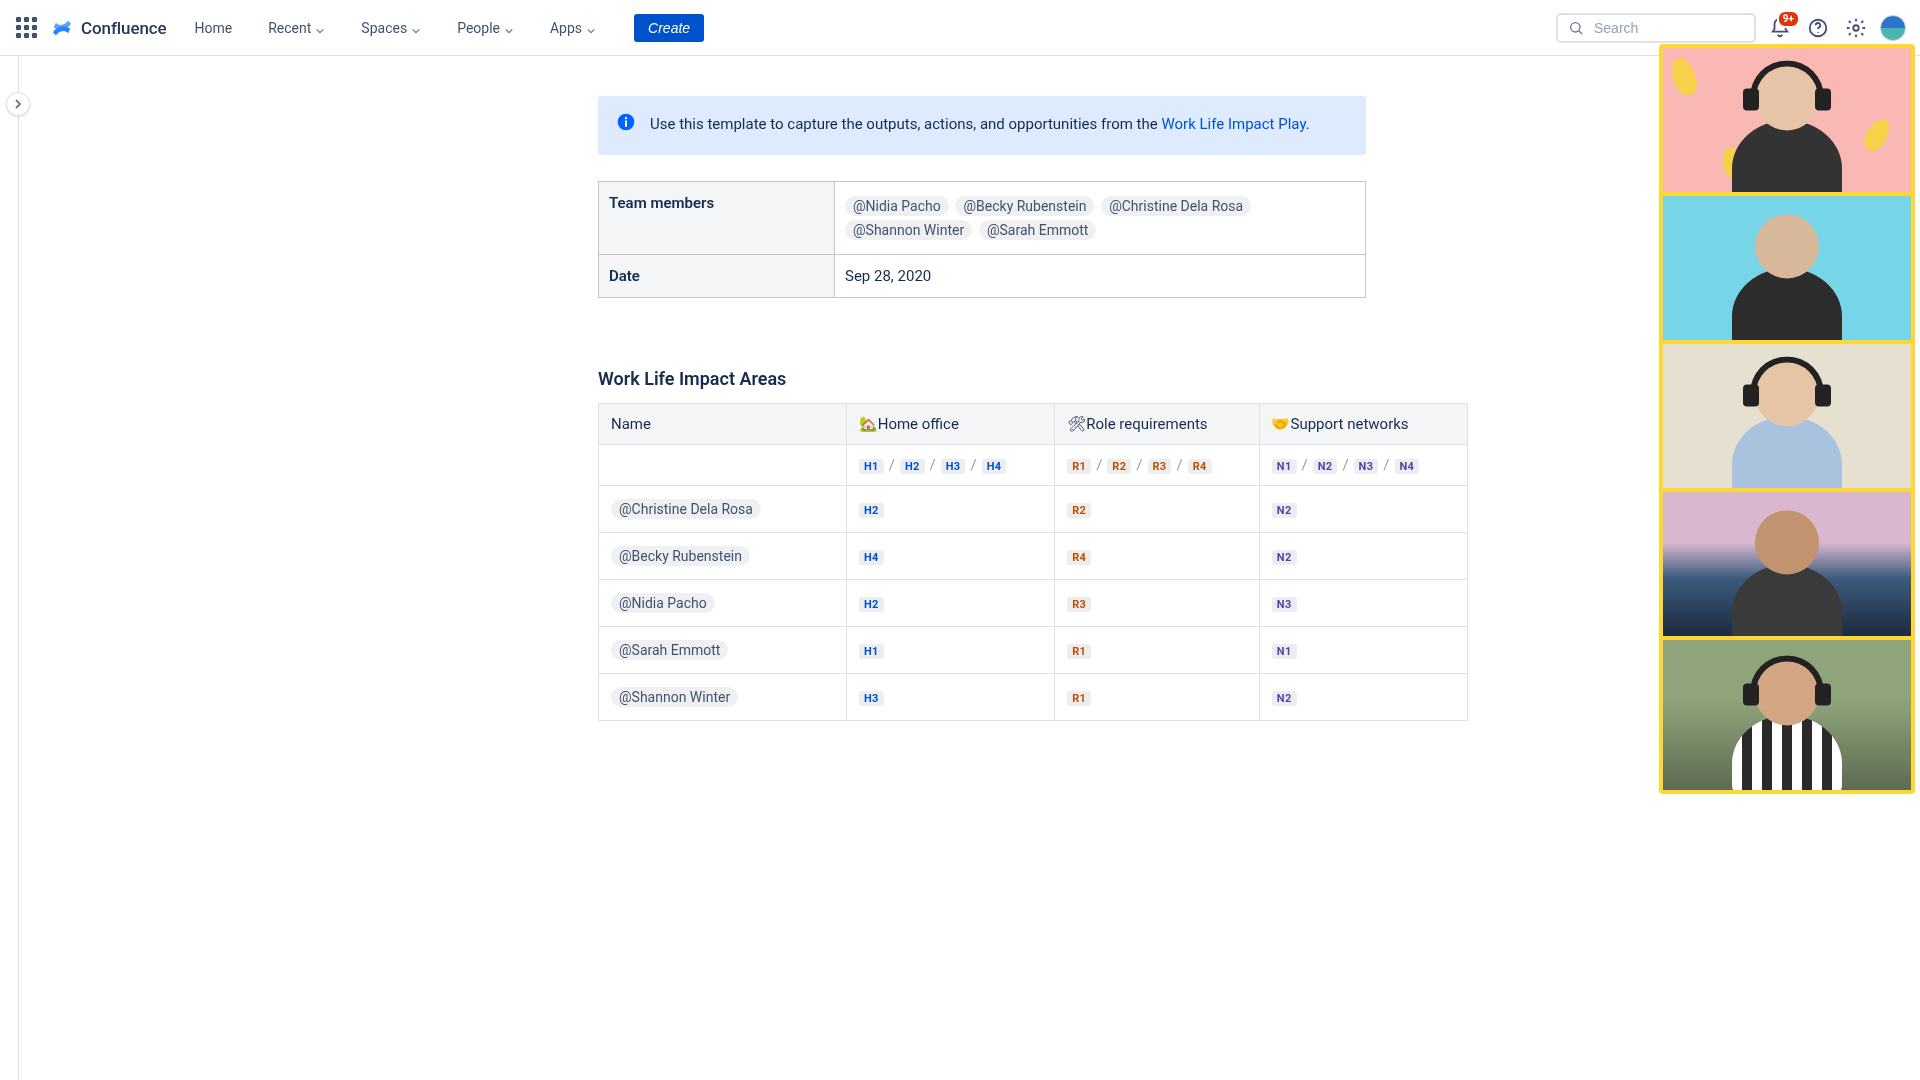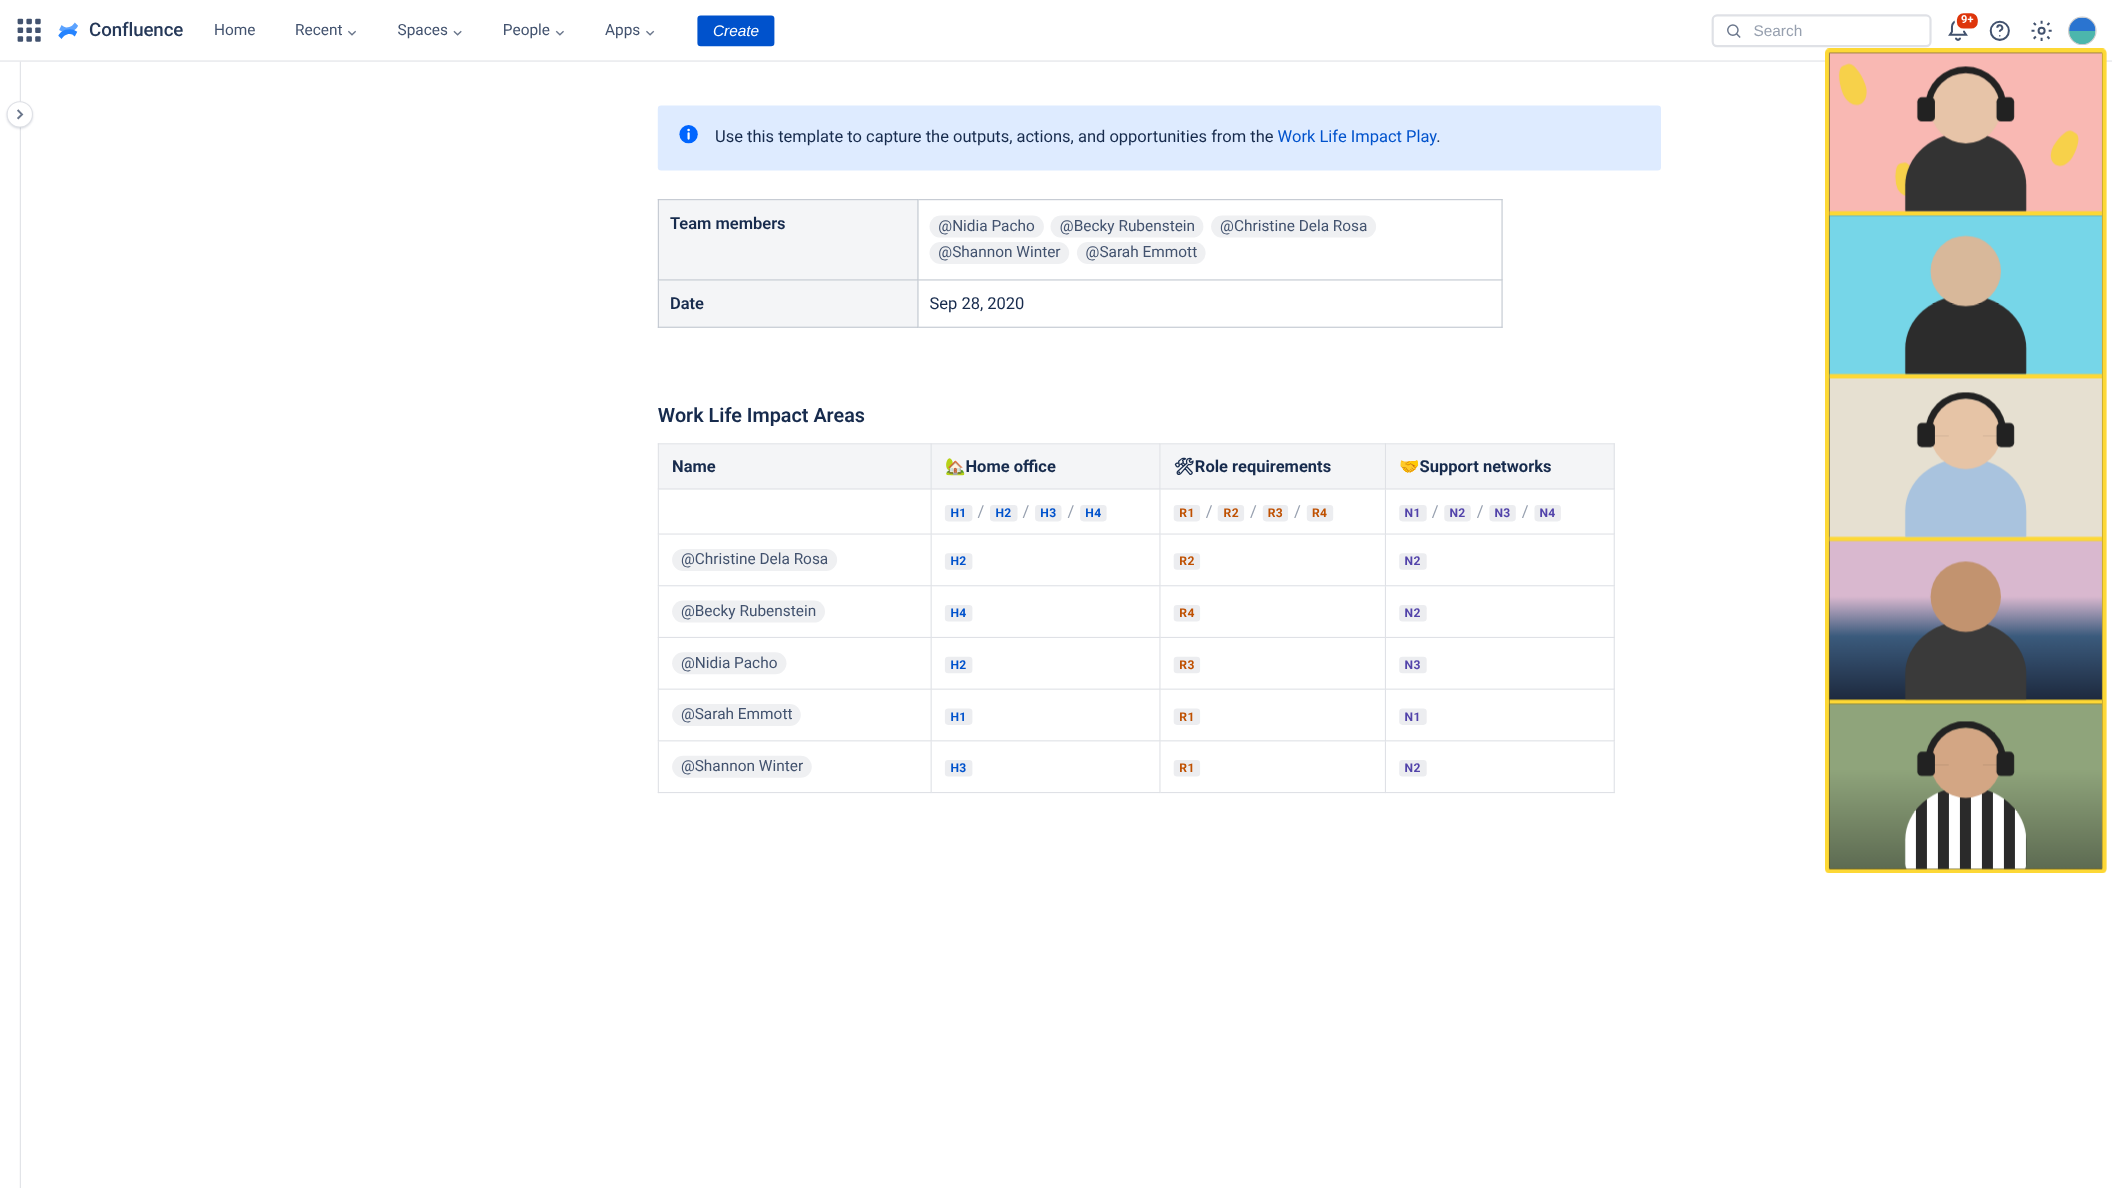--- a/index.html
+++ b/index.html
@@ -91,21 +91,21 @@
     width:780px;
     margin-left:598px;
     padding-top:40px;
   }
   h1.page-title{
     font-size:34px;font-weight:500;color:var(--text);margin:0 0 70px 0;letter-spacing:-0.3px;line-height:1.2;
   }
 
   .info-panel{
     background:var(--panel-bg);border-radius:3px;padding:16px 18px;display:flex;gap:14px;
-    font-size:15px;line-height:1.6;margin-bottom:26px;width:912px;
+    font-size:15px;line-height:1.6;margin-bottom:26px;width:768px;
   }
   .info-panel .info-ico{flex:0 0 20px;}
   .info-panel a{color:var(--link);text-decoration:none;}
 
   table.meta{border-collapse:collapse;width:768px;margin-bottom:70px;}
   table.meta th, table.meta td{
     border:1px solid #C1C7D0;padding:12px 10px;text-align:left;vertical-align:top;font-size:15px;
   }
   table.meta th{background:#F4F5F7;font-weight:600;width:236px;}
   .mention{
@@ -113,21 +113,21 @@
     color:#42526E;font-size:14px;margin:2px 3px 2px 0;
   }
 
   h2.section-h{font-size:18px;font-weight:600;color:var(--text);margin:0 0 14px 0;}
   p.section-sub{color:var(--muted);font-size:15px;margin:0 0 30px 0;}
 
   table.impact{border-collapse:collapse;width:870px;}
   table.impact th, table.impact td{
     border:1px solid var(--border);padding:11px 12px;text-align:left;font-size:15px;vertical-align:middle;
   }
-  table.impact th{background:#F4F5F7;font-weight:700;}
+  table.impact th{background:#F4F5F7;font-weight:400;}
   .col-name{width:248px;}
   .tag{
     background:var(--tag-bg);border-radius:3px;padding:1px 5px;font-size:11px;font-weight:700;
     letter-spacing:0.3px;display:inline-block;
   }
   .tag.h{color:var(--tag-text-blue);}
   .tag.r{color:var(--tag-text-orange);}
   .tag.n{color:var(--tag-text-purple);}
   .tag-sep{color:#97A0AF;padding:0 5px;font-size:15px;}
 

